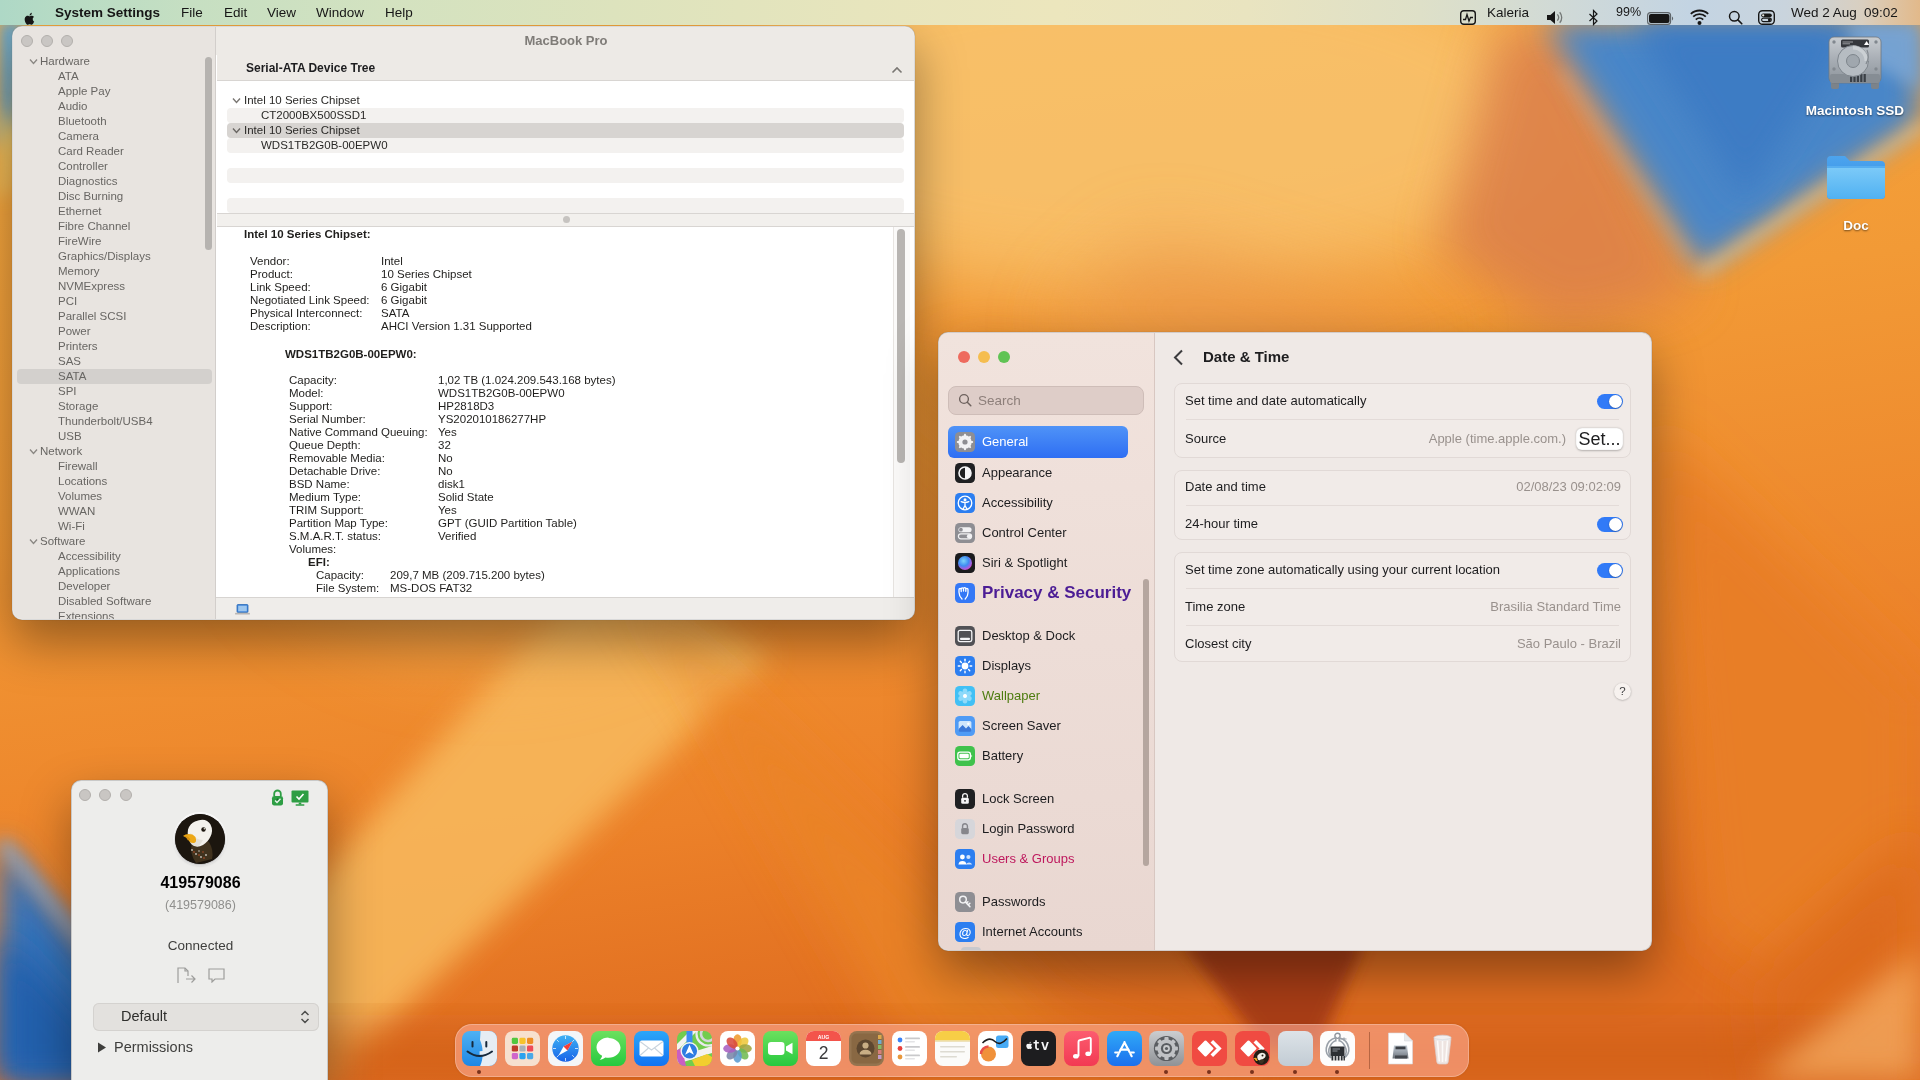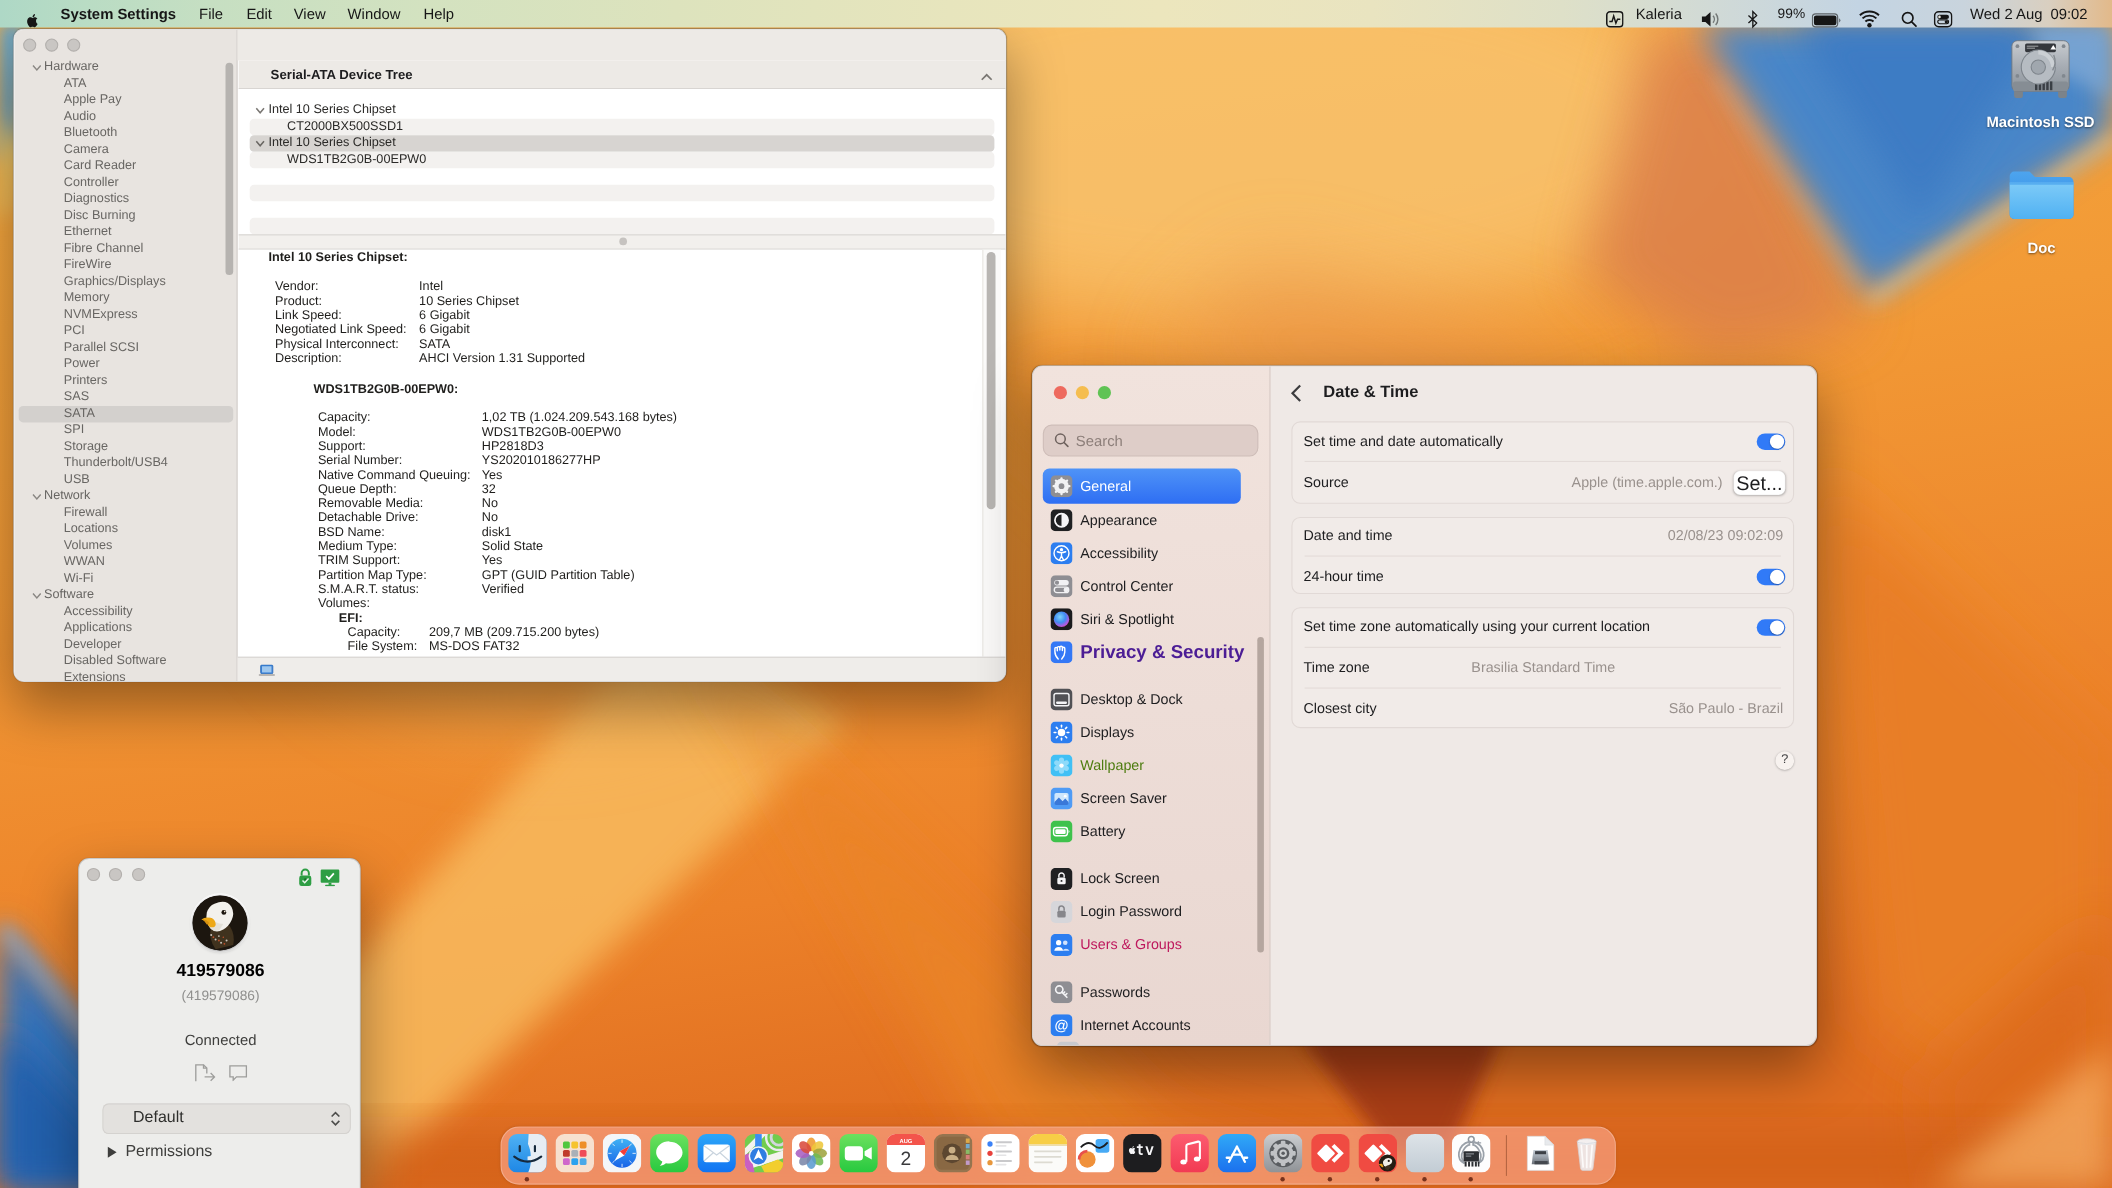--- a/index.html
+++ b/index.html
@@ -237,20 +237,21 @@
       <div class="abs" style="left:45px;top:510px;height:15px;line-height:15px">Applications</div>
       <div class="abs" style="left:45px;top:525px;height:15px;line-height:15px">Developer</div>
       <div class="abs" style="left:45px;top:540px;height:15px;line-height:15px">Disabled Software</div>
       <div class="abs" style="left:45px;top:555px;height:15px;line-height:15px">Extensions</div>
 
     </div>
     <div class="abs" style="left:4px;top:342px;width:195px;height:15px;background:#d3d0cd;border-radius:4px"></div>
     <div class="abs" style="left:192px;top:30px;width:7px;height:193px;background:#b6b3b0;border-radius:4px"></div>
 
     <div class="abs" style="left:203px;top:0;width:700px;height:28px;background:#edeae6"></div>
+    <div class="abs" style="left:203px;top:0;width:700px;height:28px;line-height:28px;text-align:center;font-size:13px;font-weight:700;color:#7f7c78">MacBook Pro</div>
 
     <div class="abs" style="left:204px;top:28px;width:699px;height:26px;background:#edeae6;border-bottom:1px solid #d8d5d2"></div>
     <div class="abs" style="left:233px;top:28px;height:26px;line-height:26px;font-size:12px;font-weight:700;color:#1d1d1f">Serial-ATA Device Tree</div>
     <svg class="abs" style="left:878px;top:39px" width="12" height="8" viewBox="0 0 12 8">
         <polyline points="1.5,6.5 6,2 10.5,6.5" fill="none" stroke="#7a7773" stroke-width="1.6"></polyline>
       </svg>
 
     <div class="abs" style="left:204px;top:54px;width:699px;height:132px;background:#ffffff"></div>
     <div class="abs" style="left:214px;top:81px;width:677px;height:15px;background:#f3f1ef;border-radius:4px"></div>
     <div class="abs" style="left:214px;top:96px;width:677px;height:15px;background:#d7d4d1;border-radius:4px"></div>
@@ -561,21 +562,21 @@
     <div class="abs" style="left:246px;top:145px;width:436px;height:18px;line-height:18px;font-size:13px;color:#99918d;text-align:right">02/08/23 09:02:09</div>
     <div class="abs" style="left:247px;top:172px;width:433px;height:1px;background:#e3dbd8"></div>
     <div class="abs" style="left:246px;top:182px;width:435px;height:18px;line-height:18px;font-size:13px;color:#1d1d1f">24-hour time</div>
     <div class="tog" style="left:658px;top:183.5px"></div>
 
     <div class="abs" style="left:235px;top:219px;width:457px;height:110px;border-radius:8px;background:#f1ebe8;border:1px solid #e1d9d6"></div>
     <div class="abs" style="left:246px;top:228px;width:435px;height:18px;line-height:18px;font-size:13px;color:#1d1d1f">Set time zone automatically using your current location</div>
     <div class="tog" style="left:658px;top:229.5px"></div>
     <div class="abs" style="left:247px;top:255px;width:433px;height:1px;background:#e3dbd8"></div>
     <div class="abs" style="left:246px;top:265px;width:435px;height:18px;line-height:18px;font-size:13px;color:#1d1d1f">Time zone</div>
-    <div class="abs" style="left:246px;top:265px;width:436px;height:18px;line-height:18px;font-size:13px;color:#99918d;text-align:center">Brasilia Standard Time</div>
+    <div class="abs" style="left:246px;top:265px;width:436px;height:18px;line-height:18px;font-size:13px;color:#99918d;text-align:right">Brasilia Standard Time</div>
     <div class="abs" style="left:247px;top:292px;width:433px;height:1px;background:#e3dbd8"></div>
     <div class="abs" style="left:246px;top:302px;width:435px;height:18px;line-height:18px;font-size:13px;color:#1d1d1f">Closest city</div>
     <div class="abs" style="left:246px;top:302px;width:436px;height:18px;line-height:18px;font-size:13px;color:#99918d;text-align:right">São Paulo - Brazil</div>
 
     <div class="abs" style="left:675px;top:350px;width:17px;height:17px;border-radius:50%;background:#f7f2ef;box-shadow:0 0.5px 2px rgba(0,0,0,0.3);text-align:center;line-height:17px;font-size:11.5px;color:#3c3c3e">?</div>
   </div>
 
   <div id="dock" class="abs" style="left:455px;top:1024px;width:1014px;height:53px;border-radius:17px;background:rgba(255,171,150,0.6);box-shadow:inset 0 0 0 1px rgba(255,255,255,0.25), 0 0 2px rgba(120,60,20,0.25);z-index:40">
     <svg class="abs" style="left:6.5px;top:7px" width="35" height="35" viewBox="0 0 35 35">
         <defs>

